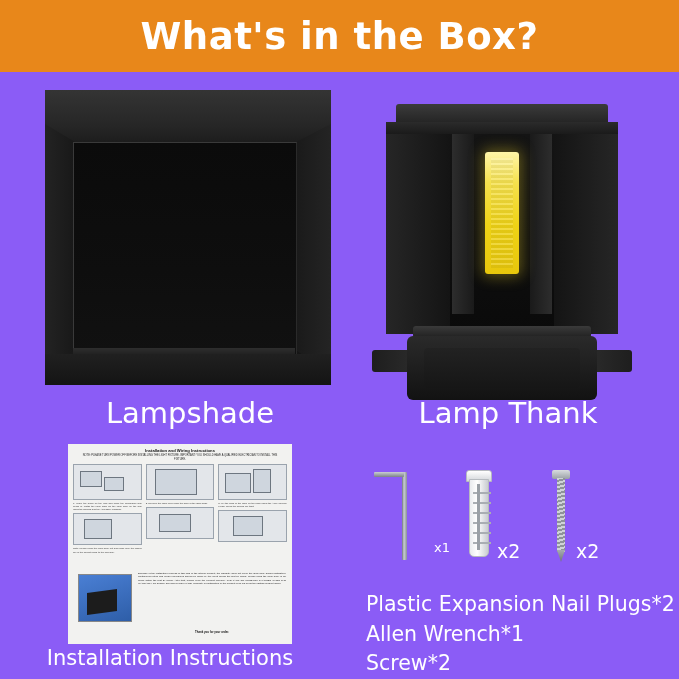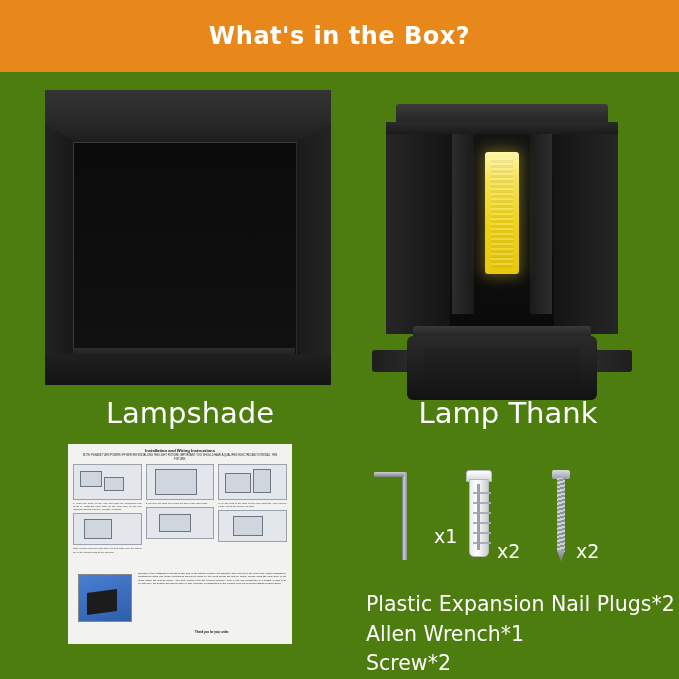--- a/index.html
+++ b/index.html
@@ -21,33 +21,33 @@
     left: 0; top: 0;
     width: 679px;
     height: 72px;
     background: #e8871a;
     display: flex;
     align-items: center;
     justify-content: center;
   }
   .header-title {
     color: #ffffff;
-    font-size: 24px;
+    font-size: 37px;
     font-weight: bold;
     letter-spacing: 0.5px;
     font-family: "DejaVu Sans", sans-serif;
   }
 
   
   .stage {
     position: absolute;
     left: 0; top: 72px;
     width: 679px;
     height: 607px;
-    background: #4d7c0f;
+    background: #8b5cf6;
   }
 
   
   .lampshade-wrap {
     position: absolute;
     left: 40px; top: 18px;
     width: 296px; height: 300px;
   }
   .shade-body {
     position: absolute;
@@ -326,23 +326,23 @@
   }
   .hw-allen .arm-h {
     position: absolute;
     left: 8px; top: 0;
     width: 30px; height: 5px;
     background: linear-gradient(180deg,#c9ced3,#7d8288);
     border-radius: 1px;
   }
   .qty-allen {
     position: absolute;
-    left: 434px; top: 453px;
+    left: 434px; top: 468px;
     color: #fff;
-    font-size: 19px;
+    font-size: 13px;
     font-family: "DejaVu Sans", sans-serif;
   }
 
   .hw-plug {
     position: absolute;
     left: 466px; top: 398px;
     width: 24px; height: 92px;
   }
   .plug-head {
     position: absolute;
@@ -498,20 +498,21 @@
         </div>
       </div>
     </div>
     <div class="manual-photo">
       <div class="pbox"></div>
     </div>
     <div class="manual-footer">Because of the installation process of this kind of the interior product, the warranty does not cover the lamp body during installation. Continuous return and repair procedures should be made by the client during the first 24 hours. Please bring the lamp body in for repair within the first 24 hours. After that, please keep the product carefully. THE LAMP OR PRODUCT CHANGES WHEN THE WARRANTY OF EVERY BUYER IS NOT MADE. Warranty on installation or the product is an old fixing the lighting product again.</div>
     <div class="manual-thanks">Thank you for your order.</div>
   </div>
 
+  <div class="label-manual">Installation Instructions</div>
 
   <div class="hw-allen">
     <div class="arm-v"></div>
     <div class="arm-h"></div>
   </div>
   <div class="qty-allen">x1</div>
 
   <div class="hw-plug">
     <div class="plug-head"></div>
     <div class="plug-body">

